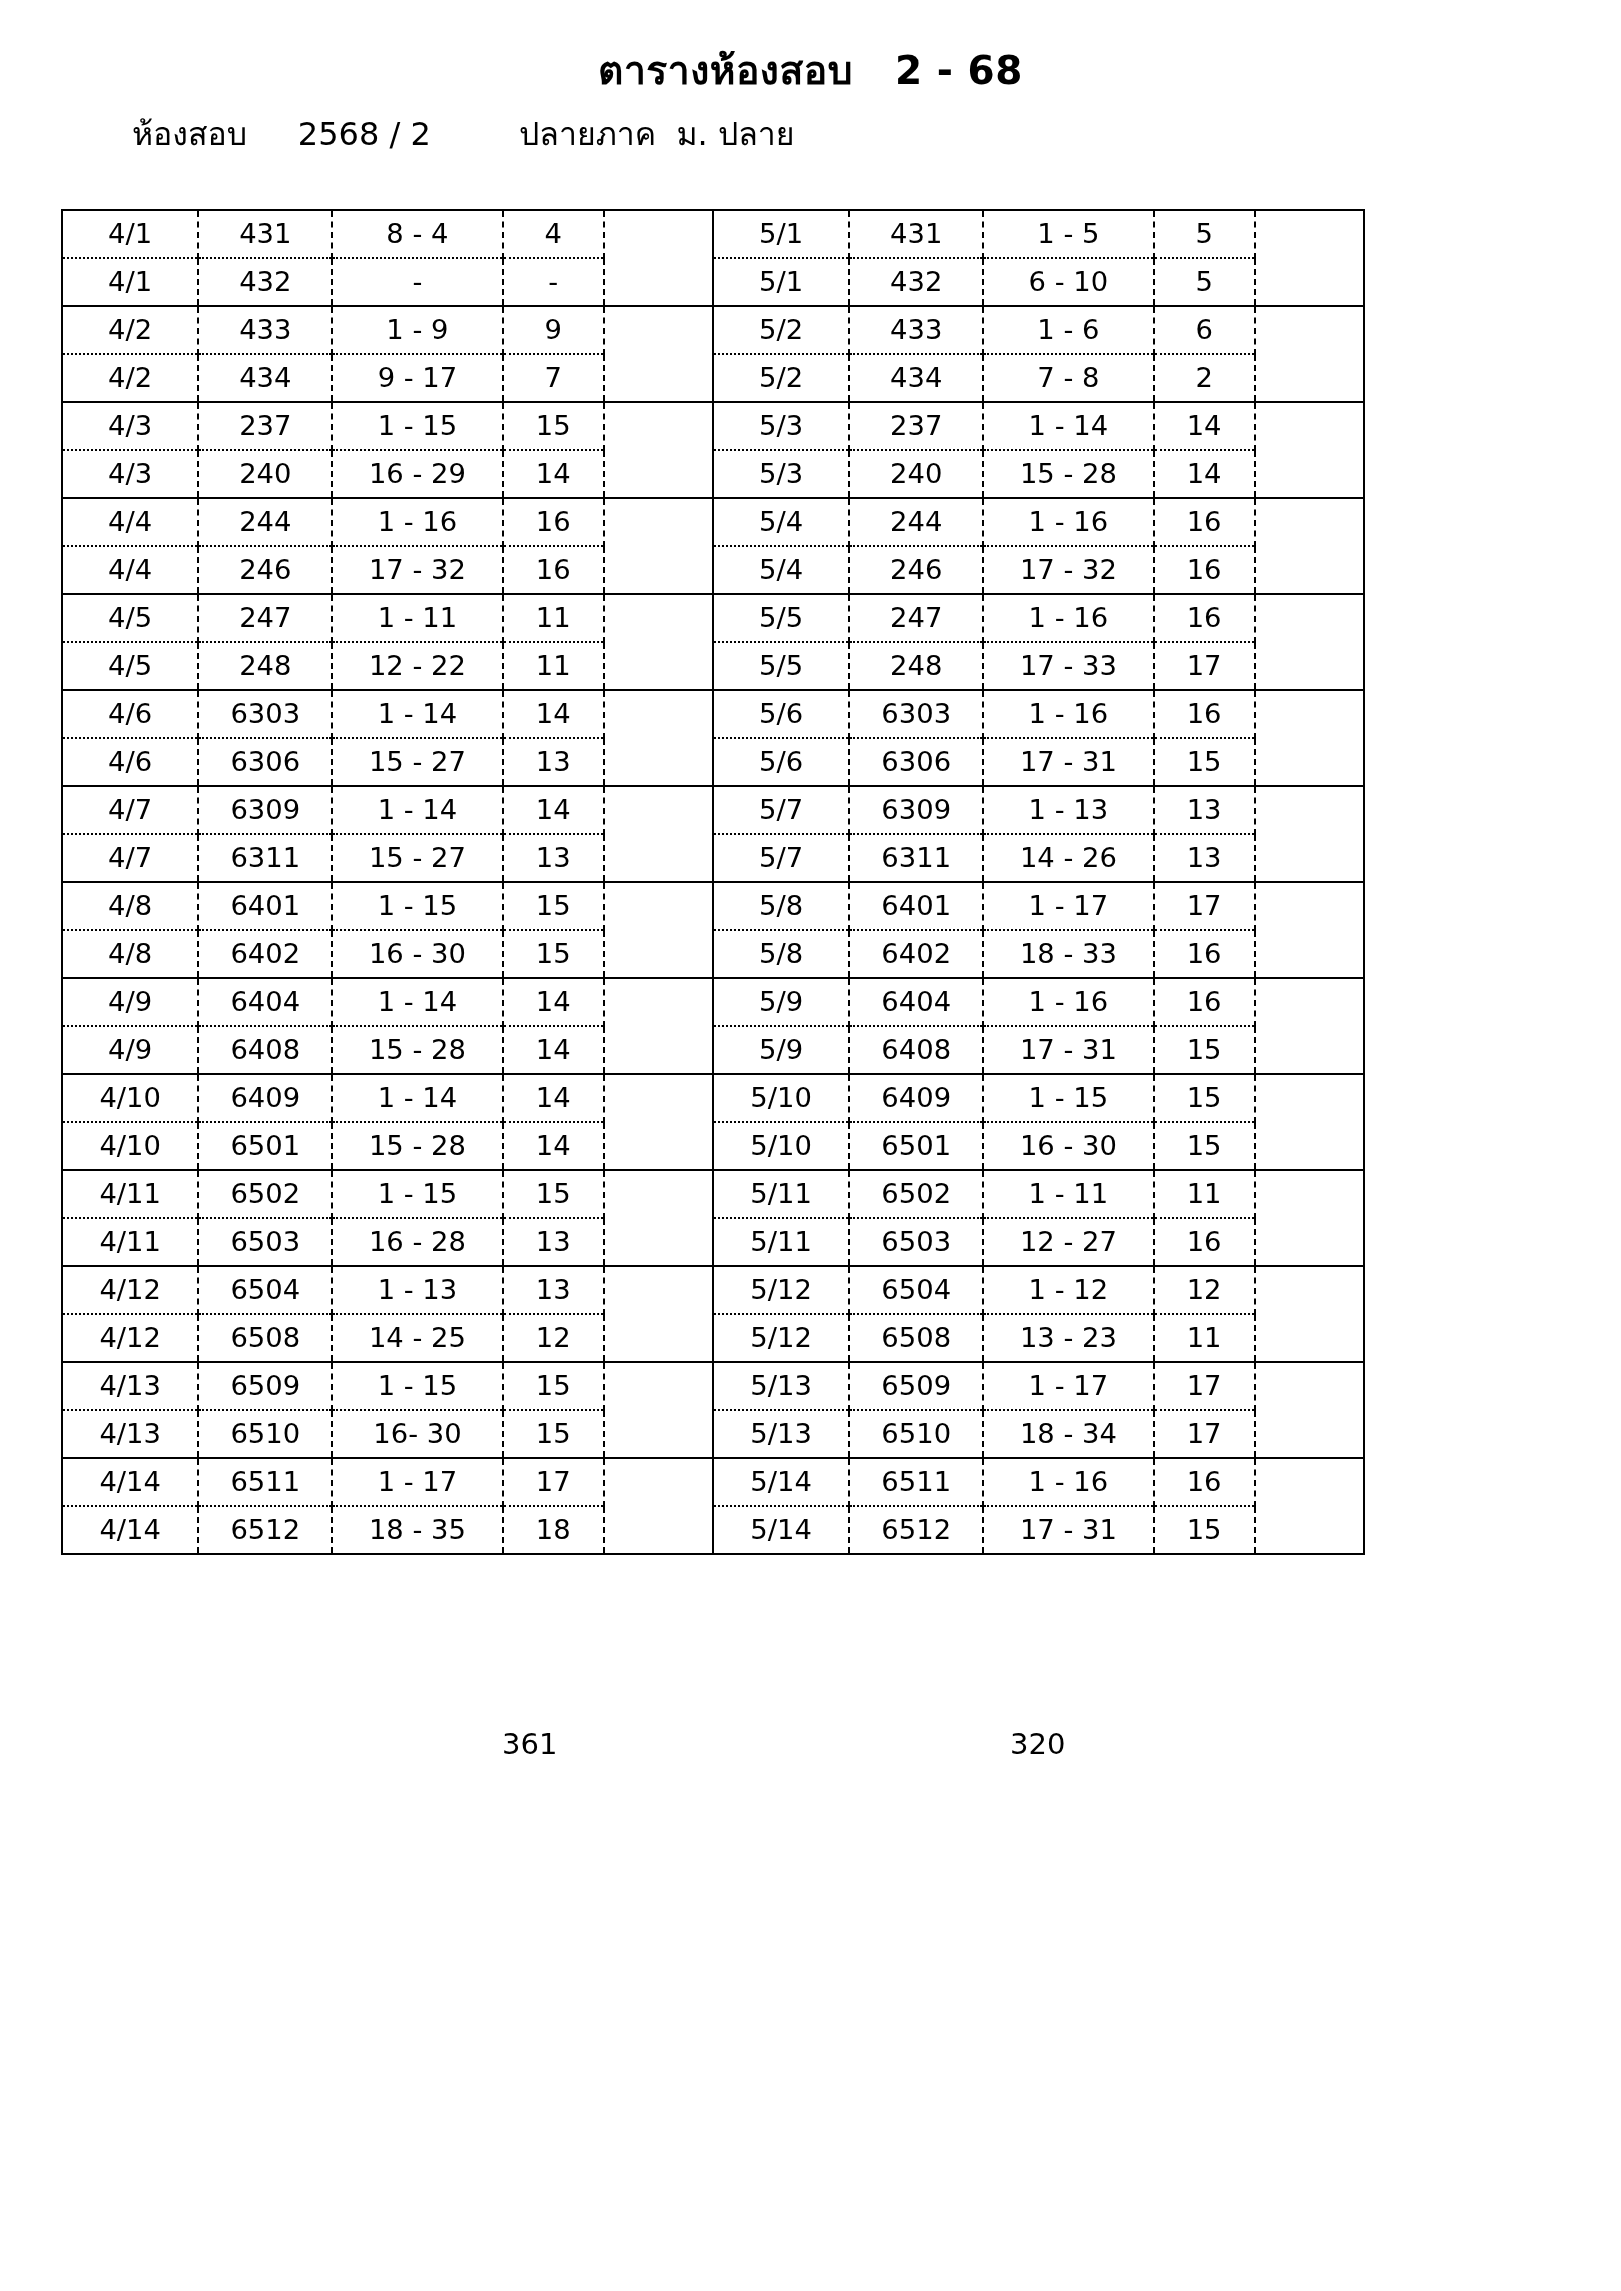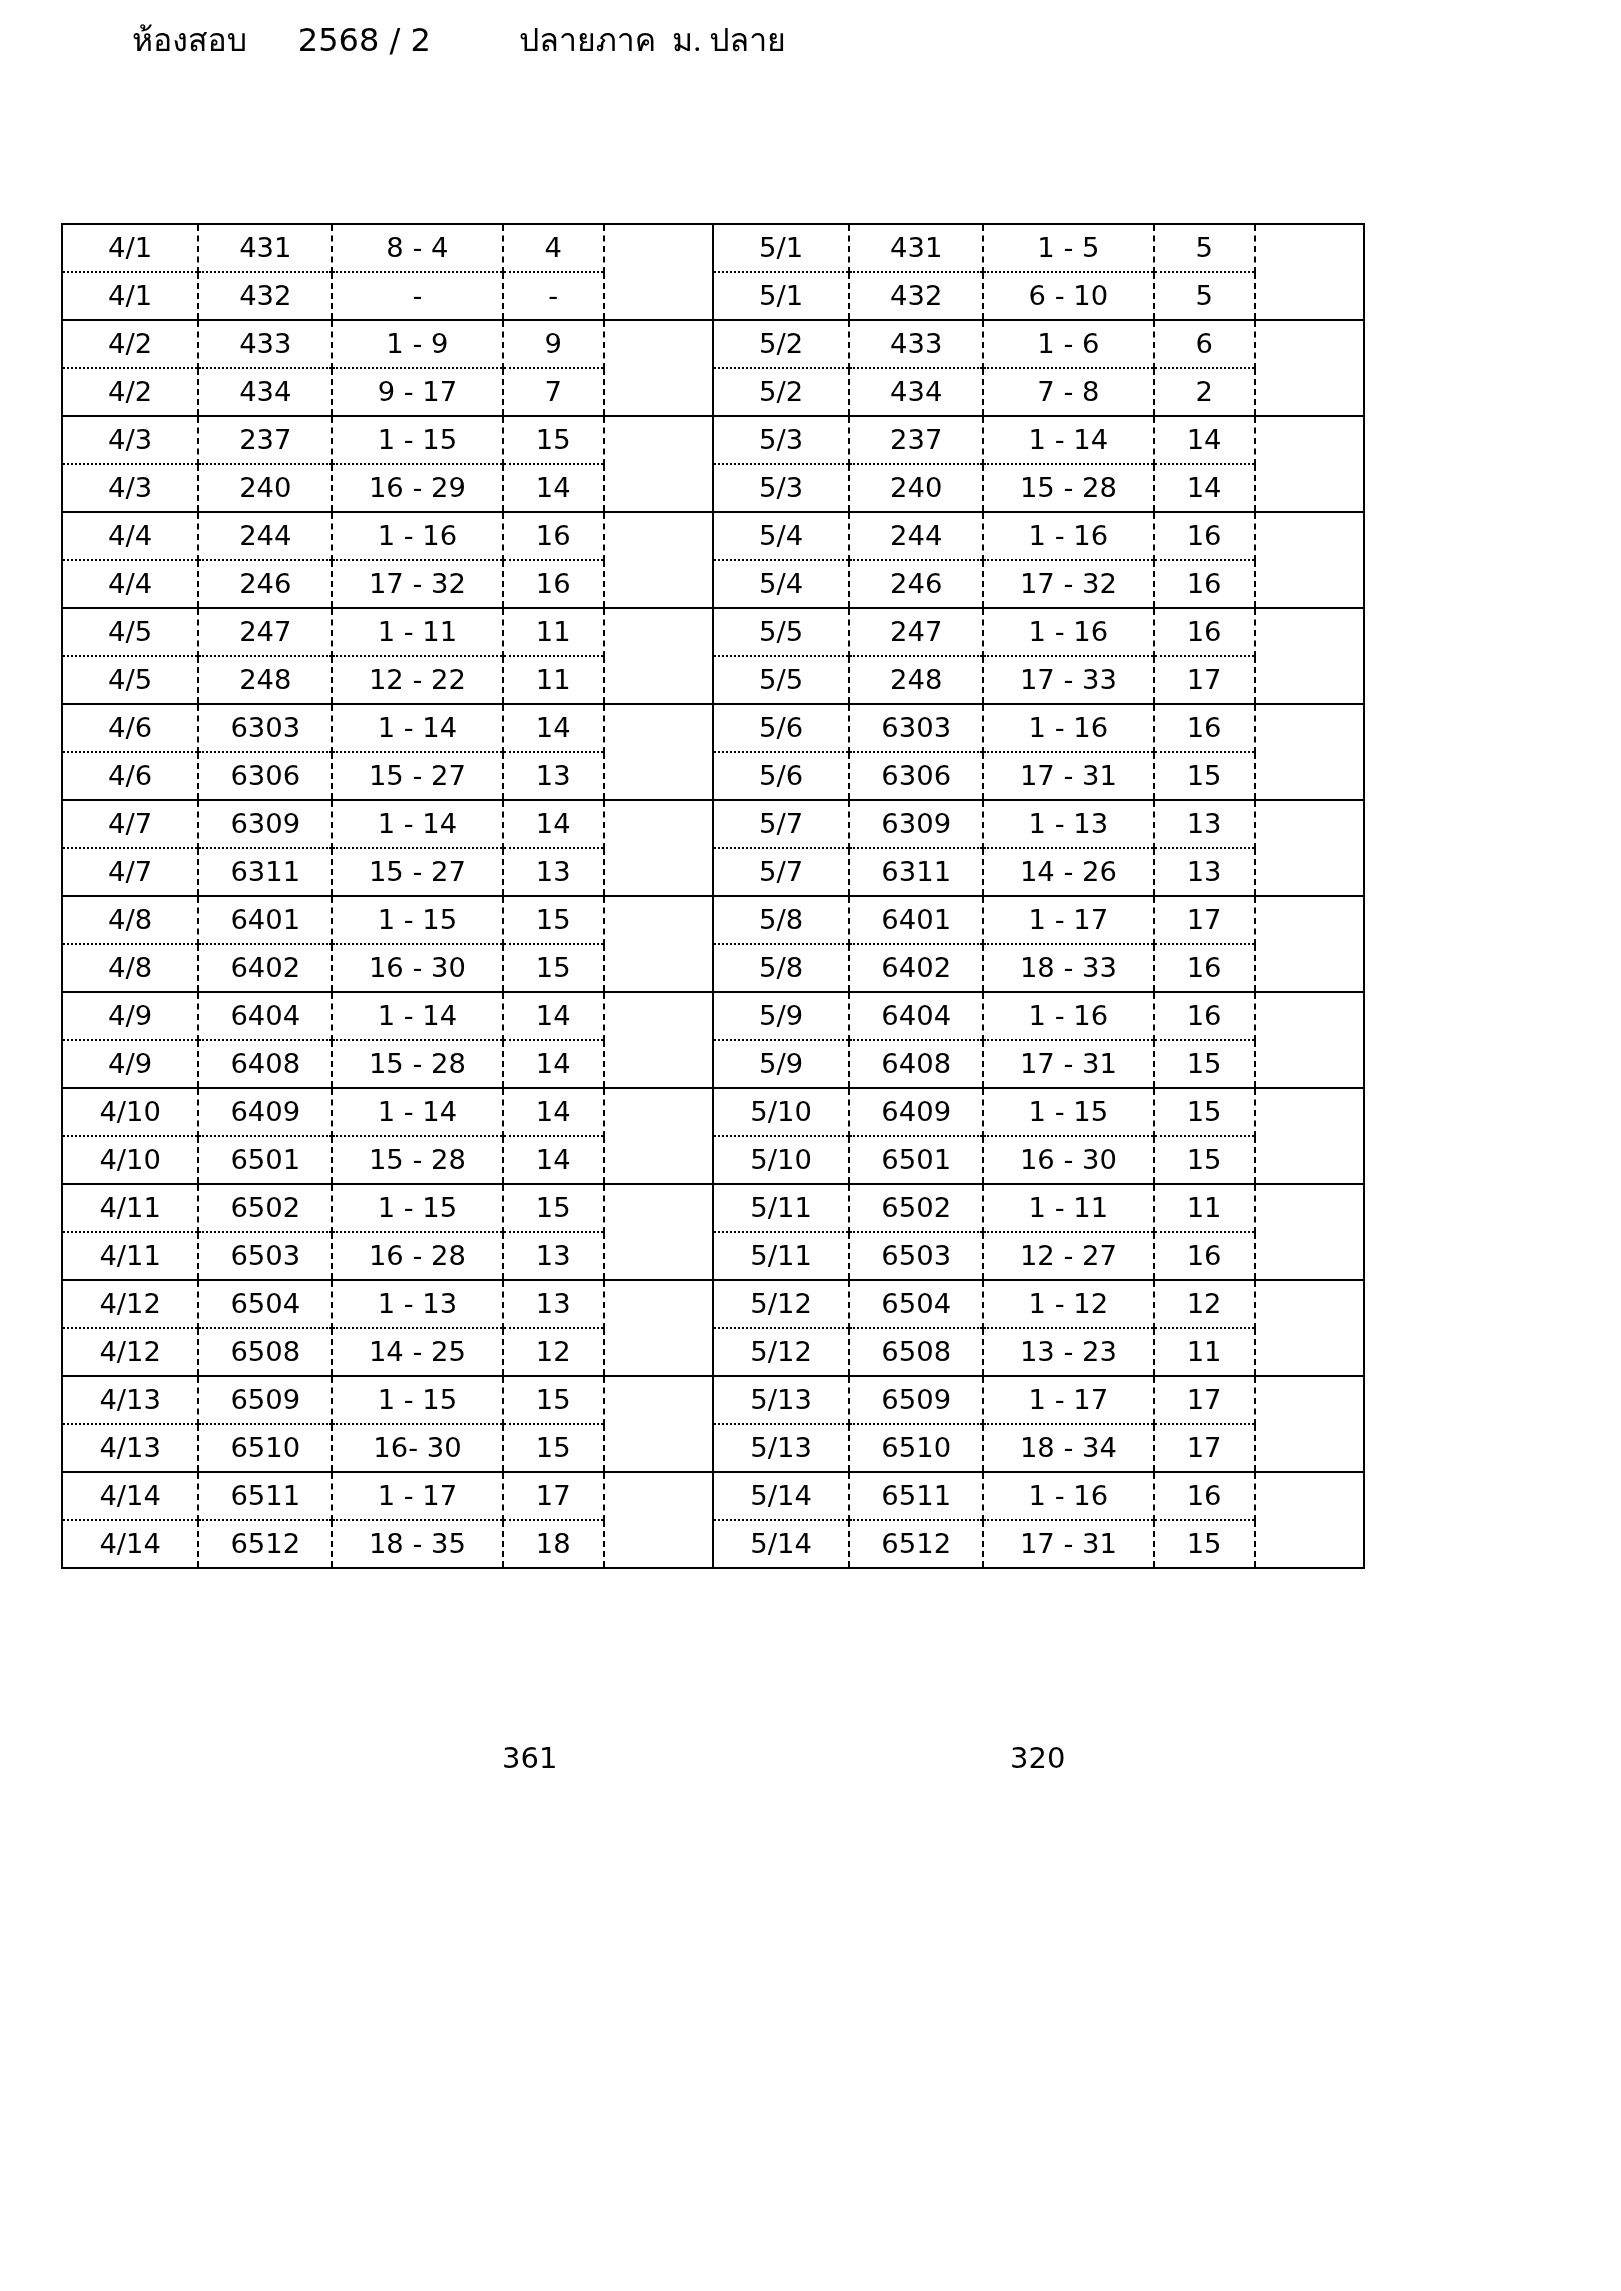--- a/index.html
+++ b/index.html
@@ -45,21 +45,20 @@
     position: absolute;
     left: 132px;
     top: 0;
     white-space: pre;
   }
   .subtitle-right {
     position: absolute;
     left: 519px;
     top: 0;
     white-space: pre;
-    font-family: Liberation Serif, serif;
   }
 
   
   .table-wrap {
     position: absolute;
     left: 61px;
     top: 209px;
     width: 1108px;
   }
 
@@ -128,20 +127,21 @@
     position: absolute;
     left: 1010px;
     top: 0;
   }
 </style>
 </head>
 <body>
 
 <div class="page">
 
+  <div class="doc-title">ตารางห้องสอบ   2 - 68</div>
 
   <div class="subtitle-row">
     <span class="subtitle-left">ห้องสอบ     2568 / 2</span>
     <span class="subtitle-right">ปลายภาค  ม. ปลาย</span>
   </div>
 
   <div class="table-wrap">
     <table class="exam">
       <colgroup>
         <col class="c-class">

